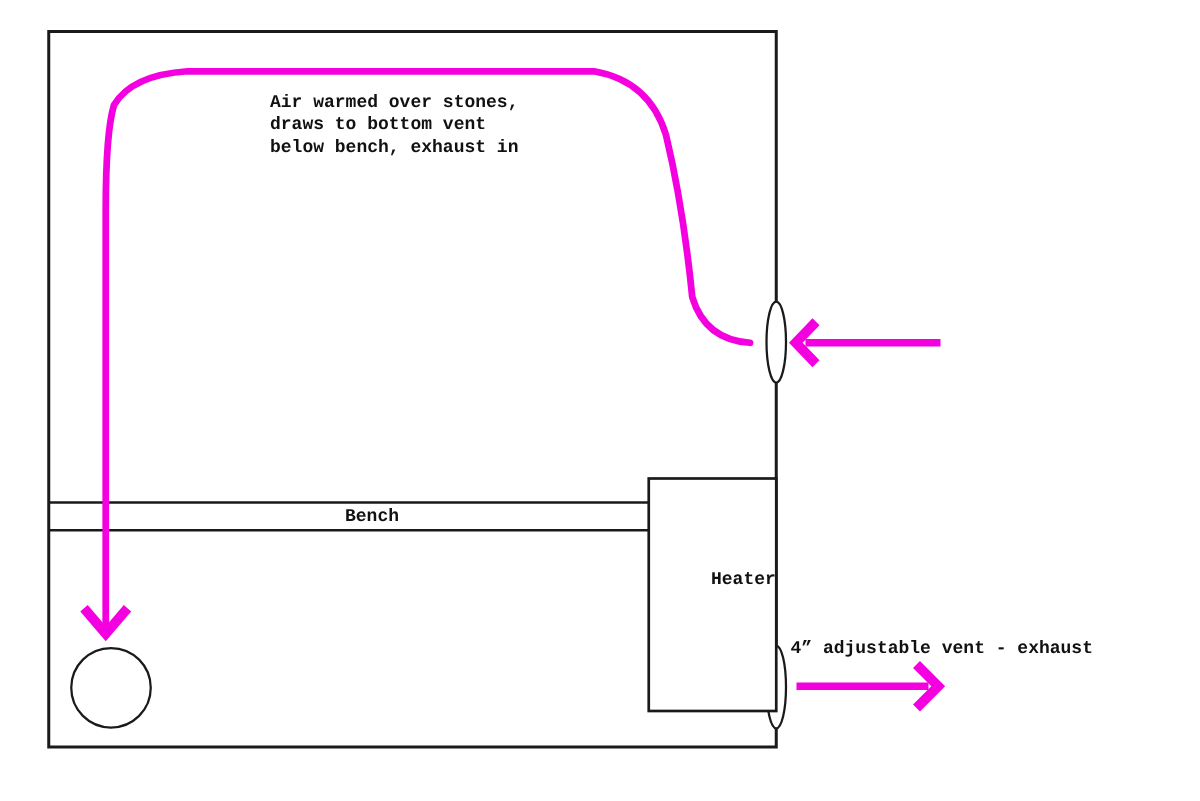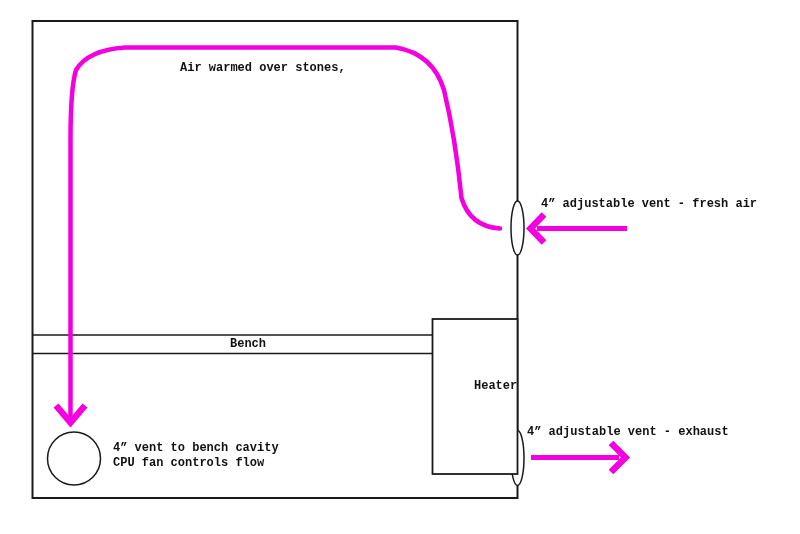--- a/index.html
+++ b/index.html
@@ -56,28 +56,25 @@
 
     <line x1="627" y1="228.5" x2="537" y2="228.5" stroke-width="5" stroke="#f400e0"></line>
     <path d="M 544 214.5 L 530.5 228.5 L 544 242.5" fill="none" stroke-width="6.5" stroke-linecap="butt" stroke-linejoin="miter" stroke="#f400e0"></path>
 
     <line x1="531" y1="457.5" x2="619" y2="457.5" stroke-width="5" stroke="#f400e0"></line>
     <path d="M 611 443 L 625.5 457.5 L 611 472" fill="none" stroke-width="6.5" stroke-linecap="butt" stroke-linejoin="miter" stroke="#f400e0"></path>
   </svg>
 
   <div class="lbl" style="left:180px; top:61px;">
     <div>Air warmed over stones,</div>
+    <div>draws to bottom vent</div>
+    <div>below bench, exhaust in</div>
   </div>
 
   <div class="lbl centered" style="left:230px; top:337px; width:100px;">Bench</div>
 
   <div class="lbl centered" style="left:435px; top:379px; width:85px;margin-left:39px;">Heater</div>
 
-  <div class="lbl" style="left:541px; top:197px;">4” adjustable vent - fresh air</div>
 
   <div class="lbl" style="left:527px; top:425px;">4” adjustable vent - exhaust</div>
 
-  <div class="lbl" style="left:113px; top:441px;">
-    <div>4” vent to bench cavity</div>
-    <div>CPU fan controls flow</div>
-  </div>
 
 </div>
 
 </body></html>

